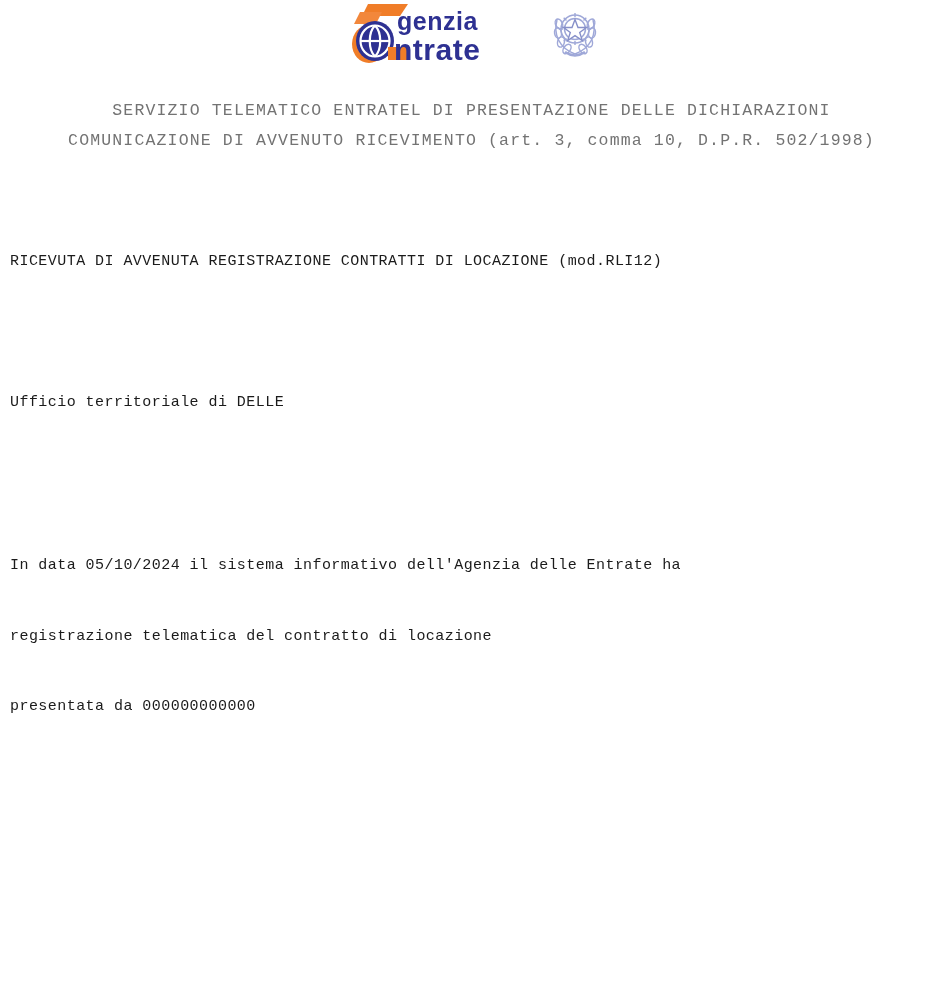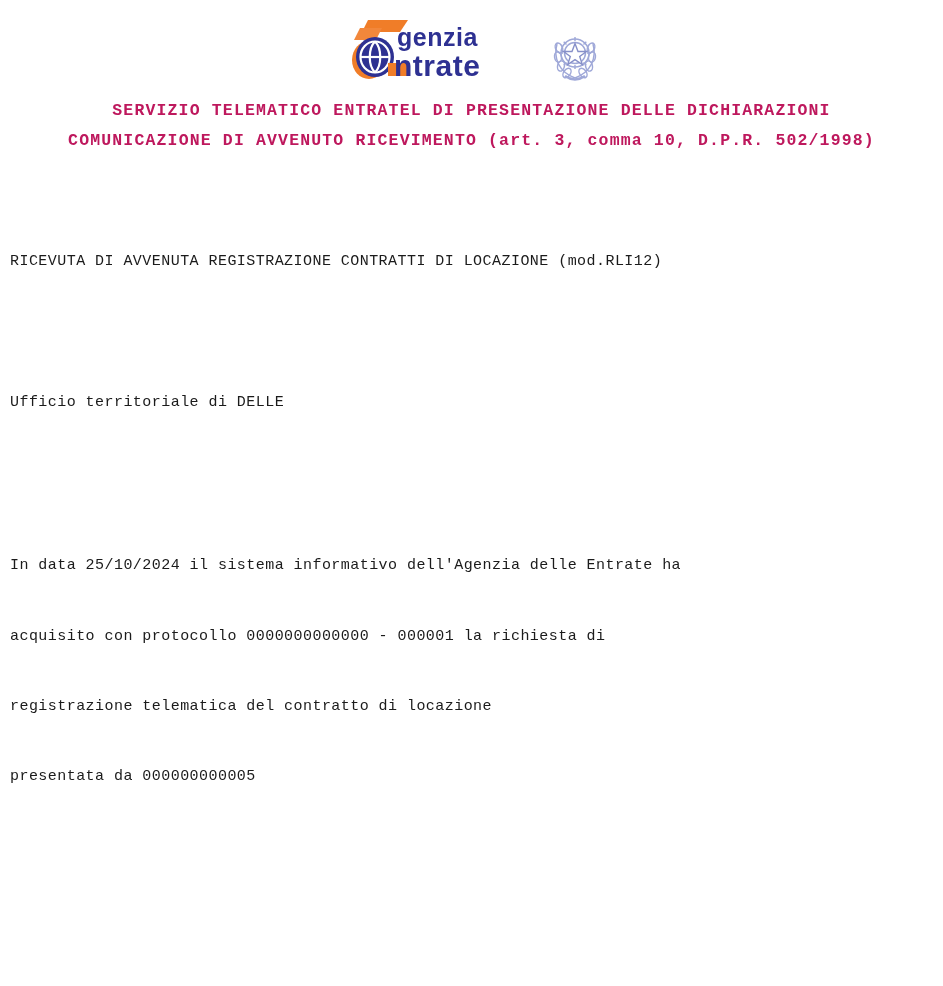--- a/index.html
+++ b/index.html
@@ -13,21 +13,21 @@
     font-family: "Liberation Mono", "DejaVu Sans Mono", monospace;
     color: #1a1a1a;
     overflow: hidden;
     position: relative;
   }
 
   
   .logo-area {
     height: 82px;
     display: flex;
-    align-items: flex-end;
+    align-items: flex-start;
     justify-content: center;
   }
   .logo-wrap {
     position: relative;
     width: 205px;
     height: 66px;
   }
 
   .emblem {
     width: 52px;
@@ -37,25 +37,25 @@
     margin-left: 2px;
     margin-top: 2px;
   }
 
   
   .title-block {
     text-align: center;
     margin-top: 14px;
   }
   .title-line {
-    font-weight: bold;
+    font-weight: normal;
     font-size: 16.5px;
     letter-spacing: 1.15px;
     line-height: 30px;
-    color: #be185d;
+    color: #737373;
     white-space: pre;
   }
 
   
   .doc-body {
     margin-top: 24px;
     padding-left: 10px;
     font-size: 15px;
     line-height: 23.4px;
     letter-spacing: 0.45px;
@@ -129,24 +129,23 @@
   <div class="title-line">COMUNICAZIONE DI AVVENUTO RICEVIMENTO (art. 3, comma 10, D.P.R. 502/1998)</div>
 </div>
 
 <div class="doc-body">
 
   <div class="line">RICEVUTA DI AVVENUTA REGISTRAZIONE CONTRATTI DI LOCAZIONE (mod.RLI12)</div>
   <div class="spacer"></div>
   <div class="line">Ufficio territoriale di DELLE</div>
   <div class="spacer"></div>
 
-  <div class="line">In data 25/10/2024 il sistema informativo dell'Agenzia delle Entrate ha</div>
-  <div class="line">acquisito con protocollo 0000000000000 - 000001 la richiesta di</div>
+  <div class="line">In data 05/10/2024 il sistema informativo dell'Agenzia delle Entrate ha</div>
   <div class="line">registrazione telematica del contratto di locazione</div>
-  <div class="line">presentata da 000000000005</div>
+  <div class="line">presentata da 000000000000</div>
   <div class="spacer"></div>
 
   
   
   
 
   
   
   
   

